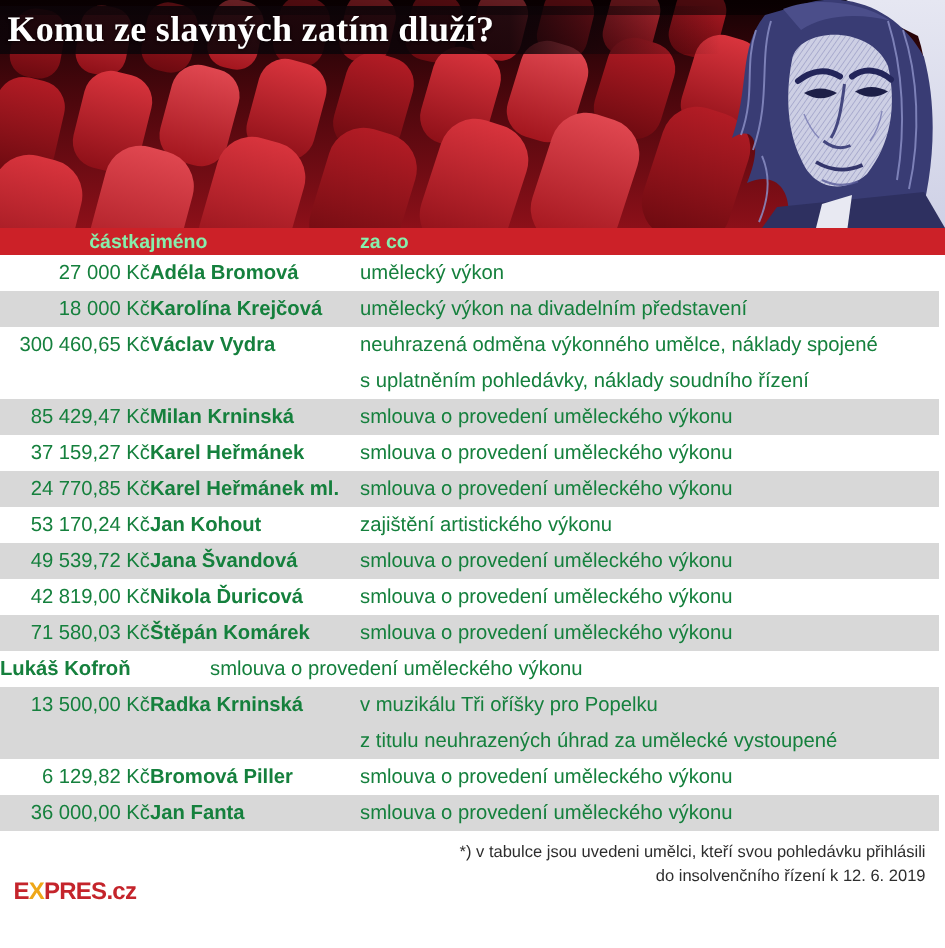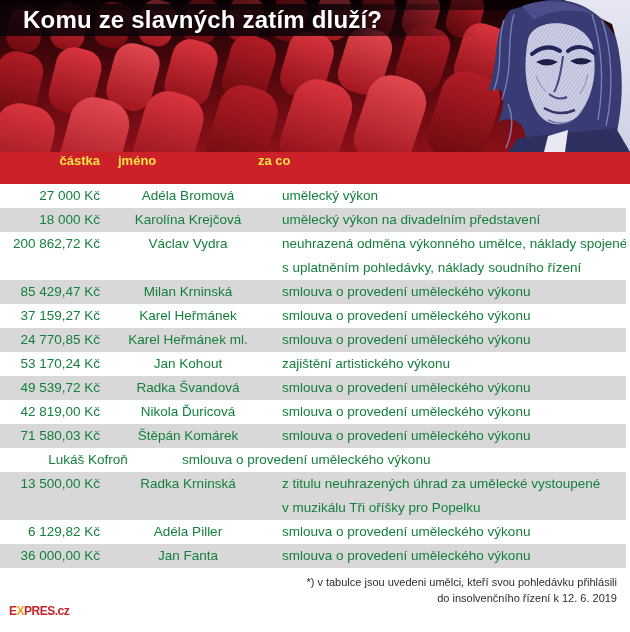--- a/index.html
+++ b/index.html
@@ -6,39 +6,39 @@
   *{box-sizing:border-box;}
   body{font-family:"Liberation Sans","DejaVu Sans",sans-serif;}
   .poster{position:relative;width:630px;height:632px;background:#ffffff;overflow:hidden;outline:1px solid #dedede;}
 
   
   .hero{position:relative;width:630px;height:152px;overflow:hidden;background:#3a050a;}
   .hero svg{position:absolute;top:0;left:0;}
   .portrait-wrap{position:absolute;top:0;right:0;width:178px;height:152px;}
   .title-band{position:absolute;top:4px;left:0;width:500px;height:32px;
     background:linear-gradient(to right, rgba(12,4,8,0.88) 0%, rgba(12,4,8,0.88) 68%, rgba(12,4,8,0) 96%);}
-  .page-title{margin:0;padding:0 0 0 23px;font-size:24px;line-height:32px;font-weight:bold;color:#ffffff;
-    letter-spacing:0.2px;text-shadow:0 1px 2px rgba(0,0,0,0.6);}
+  .page-title{margin:0;padding:0 0 0 5px;font-size:24px;line-height:32px;font-weight:bold;color:#ffffff;
+    letter-spacing:0.2px;text-shadow:0 1px 2px rgba(0,0,0,0.6);font-family:Liberation Serif, serif;}
 
   
-  .thead{display:flex;width:630px;height:32px;background:#cc2128;color:#fde047;
+  .thead{display:flex;width:630px;height:18px;background:#cc2128;color:#86efac;
     font-size:13px;font-weight:bold;line-height:18px;}
   .c-amount{width:100px;text-align:right;flex:0 0 auto;}
-  .c-name{width:140px;margin-left:18px;flex:0 0 auto;}
+  .c-name{width:140px;flex:0 0 auto;}
   .c-reason{flex:1 1 auto;min-width:0;}
   .trow{display:flex;width:626px;background:#ffffff;color:#15803d;font-size:13.5px;}
   .trow.alt{background:#d8d8d8;}
   .trow .c-amount,.trow .c-name{line-height:24px;height:24px;white-space:nowrap;}
-  .trow .c-name{font-weight:normal;text-align:center;}
-  .reason-line{line-height:24px;height:24px;white-space:nowrap;overflow:hidden;margin-left:24px;}
+  .trow .c-name{font-weight:bold;}
+  .reason-line{line-height:24px;height:24px;white-space:nowrap;overflow:hidden;}
 
   
   .footer{position:relative;width:630px;height:54px;background:#ffffff;}
   .footnote{position:absolute;top:7px;right:13px;text-align:right;font-size:11px;line-height:15.5px;color:#2d2d2d;}
-  .logo{position:absolute;left:9px;bottom:4px;font-size:12px;font-weight:bold;letter-spacing:-0.5px;color:#c4242b;white-space:nowrap;}
+  .logo{position:absolute;left:9px;bottom:4px;font-size:16px;font-weight:bold;letter-spacing:-0.5px;color:#c4242b;white-space:nowrap;}
   .logo .lx{color:#eea718;}
 </style>
 </head>
 <body>
 
 <div class="poster">
 
   <div class="hero">
     <svg width="630" height="152" viewBox="0 0 630 152">
       <defs>
@@ -171,21 +171,21 @@
         </div>
       </div>
       <div class="trow alt">
         <div class="c-amount">18 000 Kč</div>
         <div class="c-name">Karolína Krejčová</div>
         <div class="c-reason">
           <div class="reason-line">umělecký výkon na divadelním představení</div>
         </div>
       </div>
       <div class="trow">
-        <div class="c-amount">200 862,72 Kč</div>
+        <div class="c-amount">300 460,65 Kč</div>
         <div class="c-name">Václav Vydra</div>
         <div class="c-reason">
           <div class="reason-line">neuhrazená odměna výkonného umělce, náklady spojené</div>
           <div class="reason-line">s uplatněním pohledávky, náklady soudního řízení</div>
         </div>
       </div>
       <div class="trow alt">
         <div class="c-amount">85 429,47 Kč</div>
         <div class="c-name">Milan Krninská</div>
         <div class="c-reason">
@@ -208,21 +208,21 @@
       </div>
       <div class="trow">
         <div class="c-amount">53 170,24 Kč</div>
         <div class="c-name">Jan Kohout</div>
         <div class="c-reason">
           <div class="reason-line">zajištění artistického výkonu</div>
         </div>
       </div>
       <div class="trow alt">
         <div class="c-amount">49 539,72 Kč</div>
-        <div class="c-name">Radka Švandová</div>
+        <div class="c-name">Jana Švandová</div>
         <div class="c-reason">
           <div class="reason-line">smlouva o provedení uměleckého výkonu</div>
         </div>
       </div>
       <div class="trow">
         <div class="c-amount">42 819,00 Kč</div>
         <div class="c-name">Nikola Ďuricová</div>
         <div class="c-reason">
           <div class="reason-line">smlouva o provedení uměleckého výkonu</div>
         </div>
@@ -237,27 +237,27 @@
       <div class="trow">
         <div class="c-name">Lukáš Kofroň</div>
         <div class="c-reason">
           <div class="reason-line">smlouva o provedení uměleckého výkonu</div>
         </div>
       </div>
       <div class="trow alt">
         <div class="c-amount">13 500,00 Kč</div>
         <div class="c-name">Radka Krninská</div>
         <div class="c-reason">
+          <div class="reason-line">v muzikálu Tři oříšky pro Popelku</div>
           <div class="reason-line">z titulu neuhrazených úhrad za umělecké vystoupené</div>
-          <div class="reason-line">v muzikálu Tři oříšky pro Popelku</div>
         </div>
       </div>
       <div class="trow">
         <div class="c-amount">6 129,82 Kč</div>
-        <div class="c-name">Adéla Piller</div>
+        <div class="c-name">Bromová Piller</div>
         <div class="c-reason">
           <div class="reason-line">smlouva o provedení uměleckého výkonu</div>
         </div>
       </div>
       <div class="trow alt">
         <div class="c-amount">36 000,00 Kč</div>
         <div class="c-name">Jan Fanta</div>
         <div class="c-reason">
           <div class="reason-line">smlouva o provedení uměleckého výkonu</div>
         </div>

